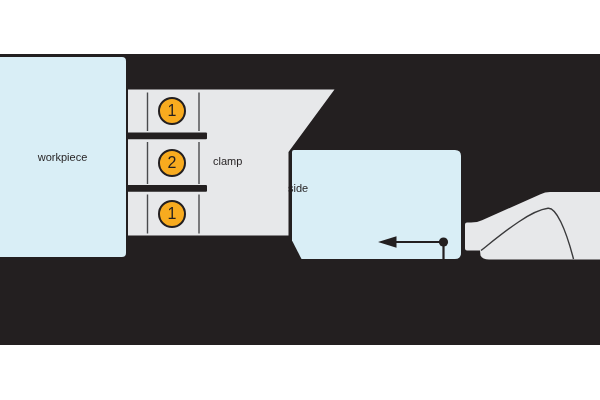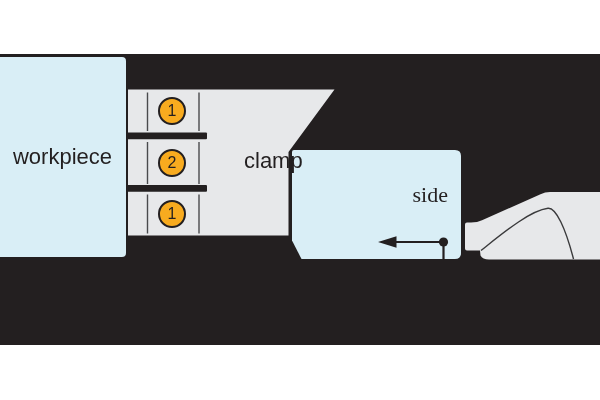--- a/index.html
+++ b/index.html
@@ -12,24 +12,24 @@
   #band{
     position:absolute;left:0;top:54px;width:600px;height:291px;
     background:#231f20;
   }
   #shapes{position:absolute;left:0;top:0;width:600px;height:400px;}
   #workpiece-box{
     position:absolute;left:-8px;top:55px;width:132px;height:200px;
     background:#d9eef6;border:2px solid #231f20;
     border-radius:0 6px 6px 0;
   }
-  .label{position:absolute;font-size:22px;line-height:20px;white-space:nowrap;}
+  .label{position:absolute;font-size:11px;line-height:20px;white-space:nowrap;}
   #workpiece-label{left:0;top:147px;width:125px;text-align:center;}
-  #clamp-label{left:213px;top:151px;margin-left:31px;}
-  #side-clamping-label{left:288px;top:183px;width:160px;text-align:right;line-height:24px;font-family:Liberation Serif, serif;}
+  #clamp-label{left:213px;top:151px;}
+  #side-clamping-label{left:288px;top:176px;width:160px;text-align:left;line-height:24px;}
   .marker-badge{
     position:absolute;width:24px;height:24px;border-radius:50%;
     background:#f8ab1f;border:2.6px solid #231f20;
     font-size:16px;line-height:24px;text-align:center;font-weight:400;
     color:#231f20;box-sizing:content-box;
   }
   #marker-badge-1{left:158px;top:97px;}
   #marker-badge-2{left:158px;top:149px;}
   #marker-badge-3{left:158px;top:200px;}
 </style>

